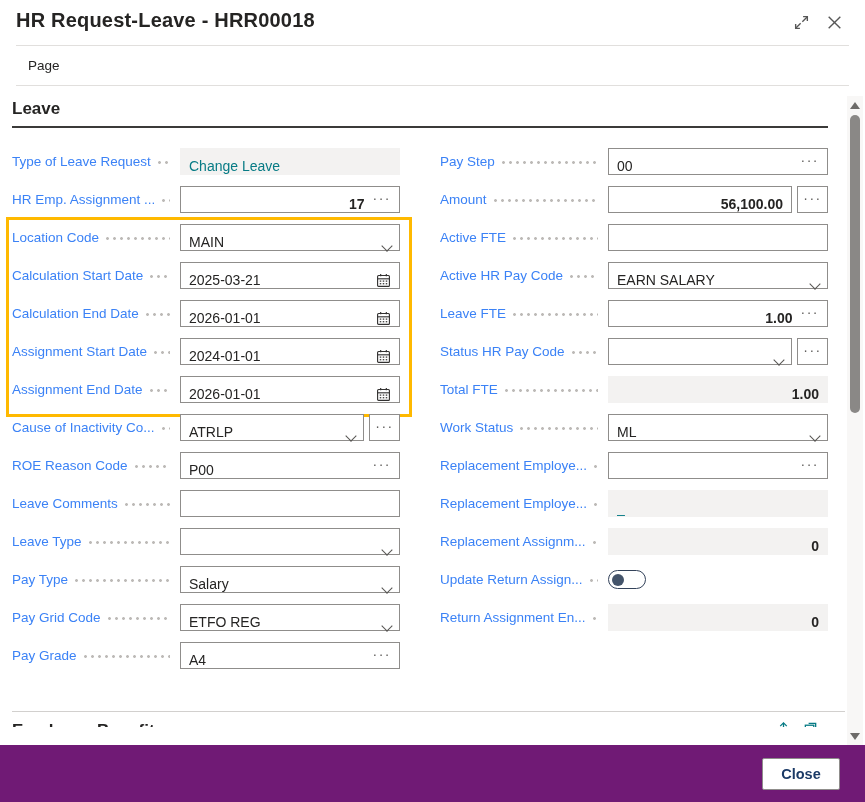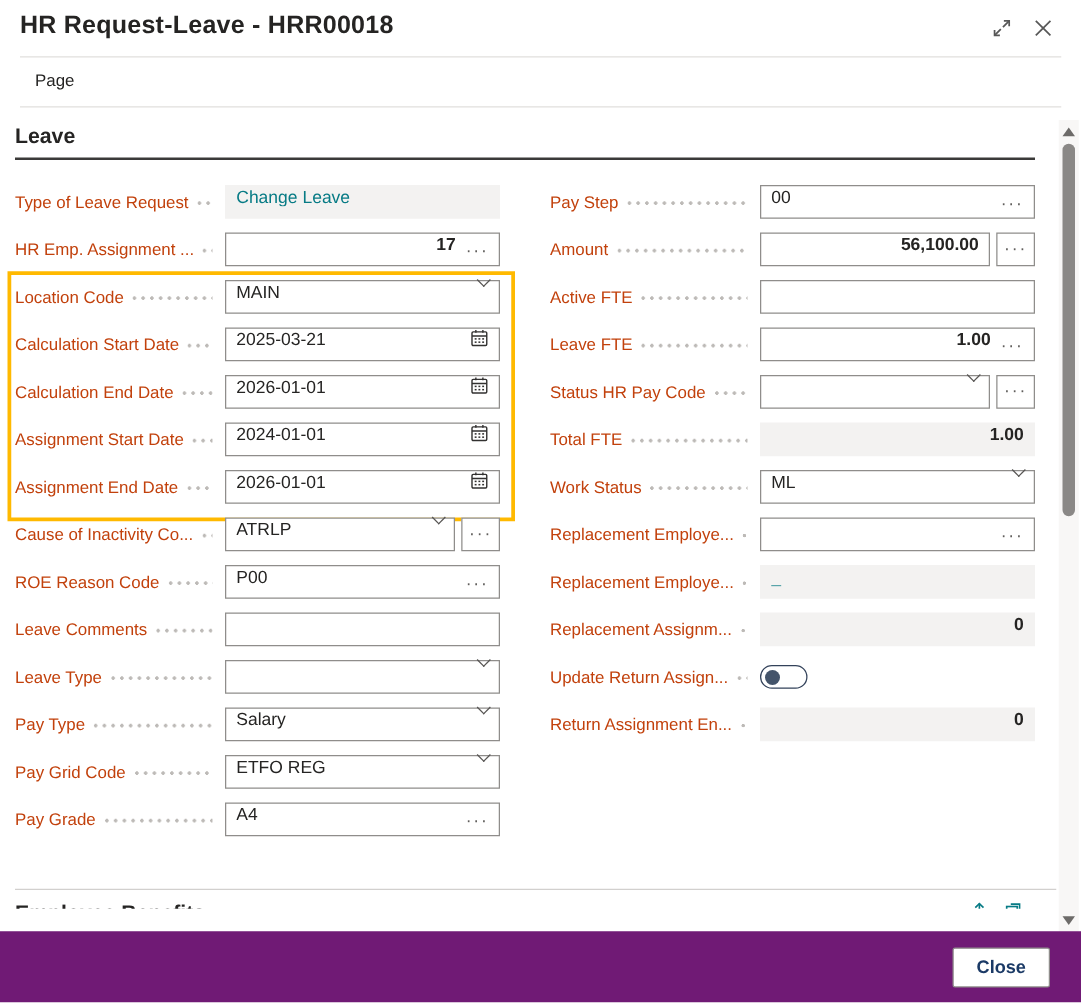--- a/index.html
+++ b/index.html
@@ -17,28 +17,28 @@
   
   .menubar { margin:13px 16px 0 16px; border-top:1px solid #e1dfdd; border-bottom:1px solid #e1dfdd; padding:10px 12px 11px 12px; }
   .menu-item { font-size:13.5px; color:#252423; cursor:pointer; }
   
   .content { padding:0 37px 0 12px; }
   .section-header { margin-top:13px; border-bottom:2px solid #3b3a39; padding-bottom:7px; }
   .section-header h2 { margin:0; font-size:17px; font-weight:700; }
   .form-grid { margin-top:20px; display:grid; grid-template-columns:1fr 1fr; column-gap:40px; align-items:start; }
   
   .row { display:flex; margin-bottom:11px; height:27px; }
-  .lbl { width:168px; flex:none; display:flex; align-items:center; color:#c2410c; font-size:13.5px; white-space:nowrap; overflow:hidden; }
+  .lbl { width:168px; flex:none; display:flex; align-items:center; color:#3b82f6; font-size:13.5px; white-space:nowrap; overflow:hidden; }
   .lbl-t { flex:none; }
   .leader { flex:1; height:3px; margin:2px 10px 0 7px; align-self:center;
     background-image:radial-gradient(circle at 1.5px 1.5px,#bdbab7 1.2px,transparent 1.6px);
     background-size:7px 3px; background-repeat:repeat-x; }
   .ctl { flex:1; display:flex; min-width:0; }
   .ctlwrap { flex:1; display:flex; gap:5px; min-width:0; }
-  .fieldbox { flex:1; display:flex; align-items:flex-start; height:27px; border:1px solid #8f8d8b; background:#fff; padding:0 8px; font-size:14px; min-width:0; }
+  .fieldbox { flex:1; display:flex; align-items:flex-end; height:27px; border:1px solid #8f8d8b; background:#fff; padding:0 8px; font-size:14px; min-width:0; }
   .fieldbox.disabled { border-color:transparent; background:#f3f2f1; }
   .val { flex:1; white-space:nowrap; overflow:hidden; }
   .val.right { text-align:right;font-weight:bold; }
   .val.accent { color:#077b85; }
   .ellip { color:#605e5c; margin-left:8px; letter-spacing:1.5px; font-size:14px; line-height:27px; cursor:pointer; }
   .chev-wrap { margin-left:8px; display:flex; align-items:center; cursor:pointer; }
   .chev { width:8px; height:8px; border-right:1.5px solid #575553; border-bottom:1.5px solid #575553; transform:rotate(45deg); margin-top:-5px; }
   .cal { margin-left:8px; display:flex; align-items:center; cursor:pointer; }
   .assist { flex:none; width:31px; height:27px; border:1px solid #8f8d8b; background:#fff; color:#605e5c; font-size:14px; letter-spacing:1.5px; padding:0 0 4px 0; cursor:pointer; font-family:inherit; }
   .toggle { width:38px; height:19px; border:1px solid #33425a; border-radius:10px; background:#fff; position:relative; cursor:pointer; margin-top:4px; }
@@ -374,20 +374,34 @@
             <span class="leader"></span>
           </div>
           <div class="ctl">
             <div class="fieldbox">
               <span class="val"></span>
             </div>
           </div>
         </div>
         <div class="row">
           <div class="lbl">
+            <span class="lbl-t">Active HR Pay Code</span>
+            <span class="leader"></span>
+          </div>
+          <div class="ctl">
+            <div class="fieldbox">
+              <span class="val">EARN SALARY</span>
+              <span class="chev-wrap">
+                <span class="chev"></span>
+              </span>
+            </div>
+          </div>
+        </div>
+        <div class="row">
+          <div class="lbl">
             <span class="lbl-t">Leave FTE</span>
             <span class="leader"></span>
           </div>
           <div class="ctl">
             <div class="fieldbox">
               <span class="val right">1.00</span>
               <span class="ellip">···</span>
             </div>
           </div>
         </div>

